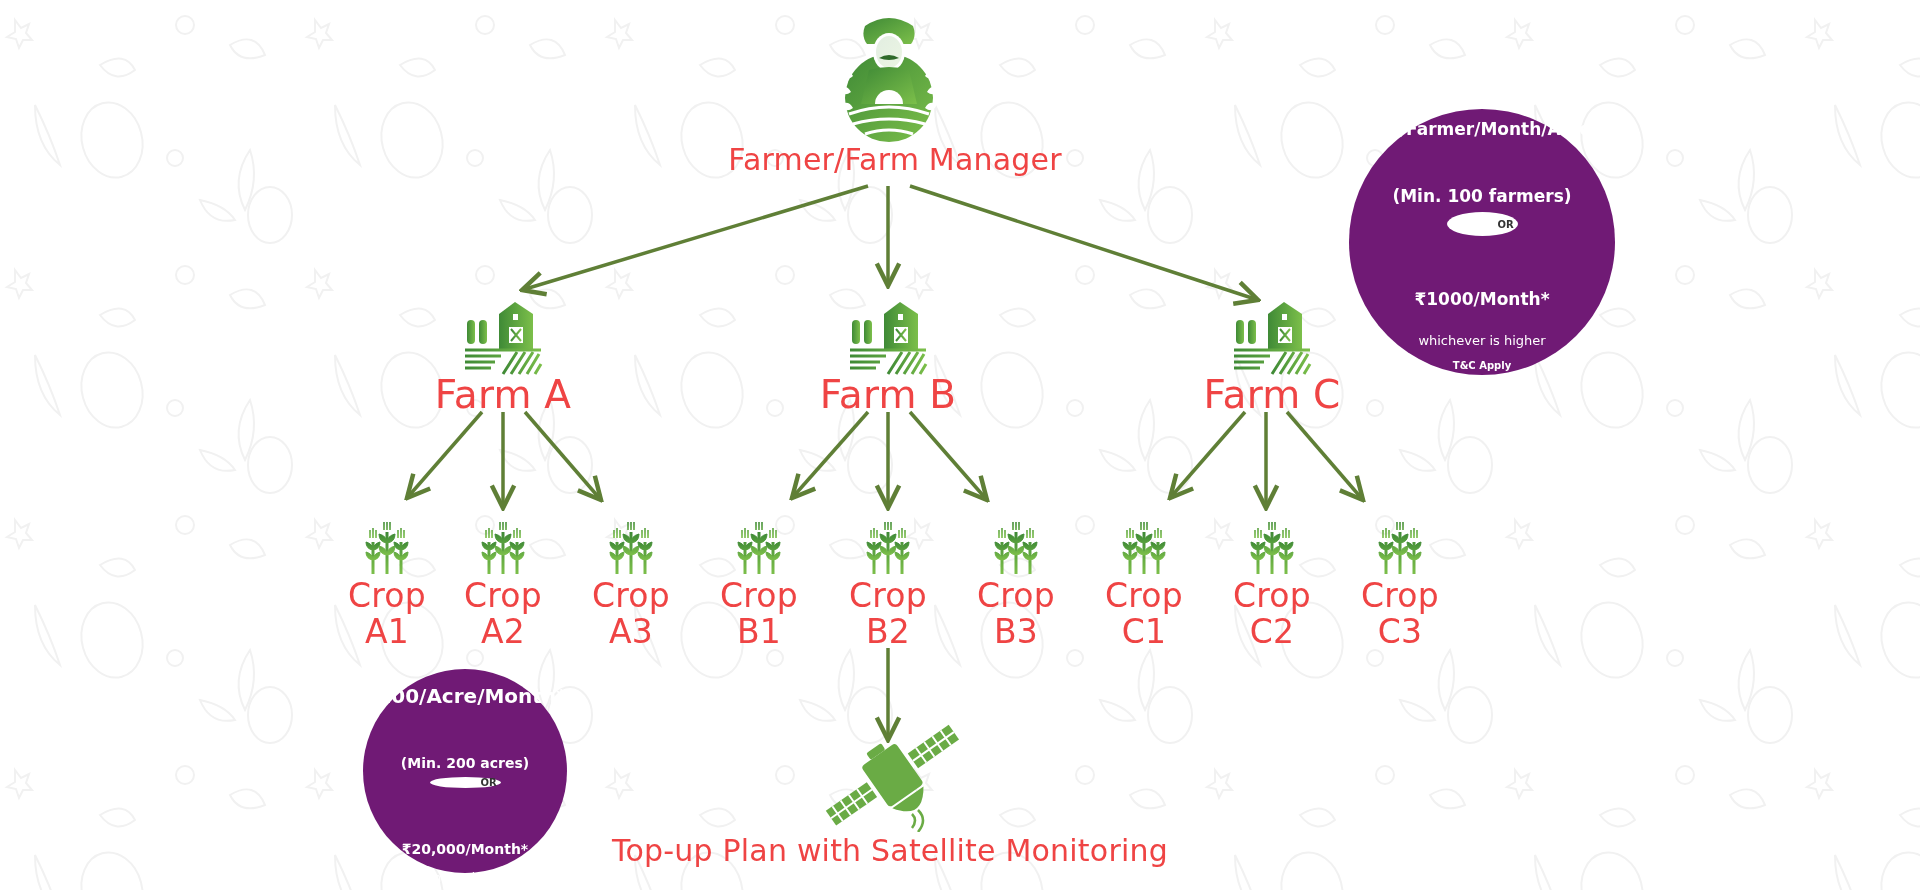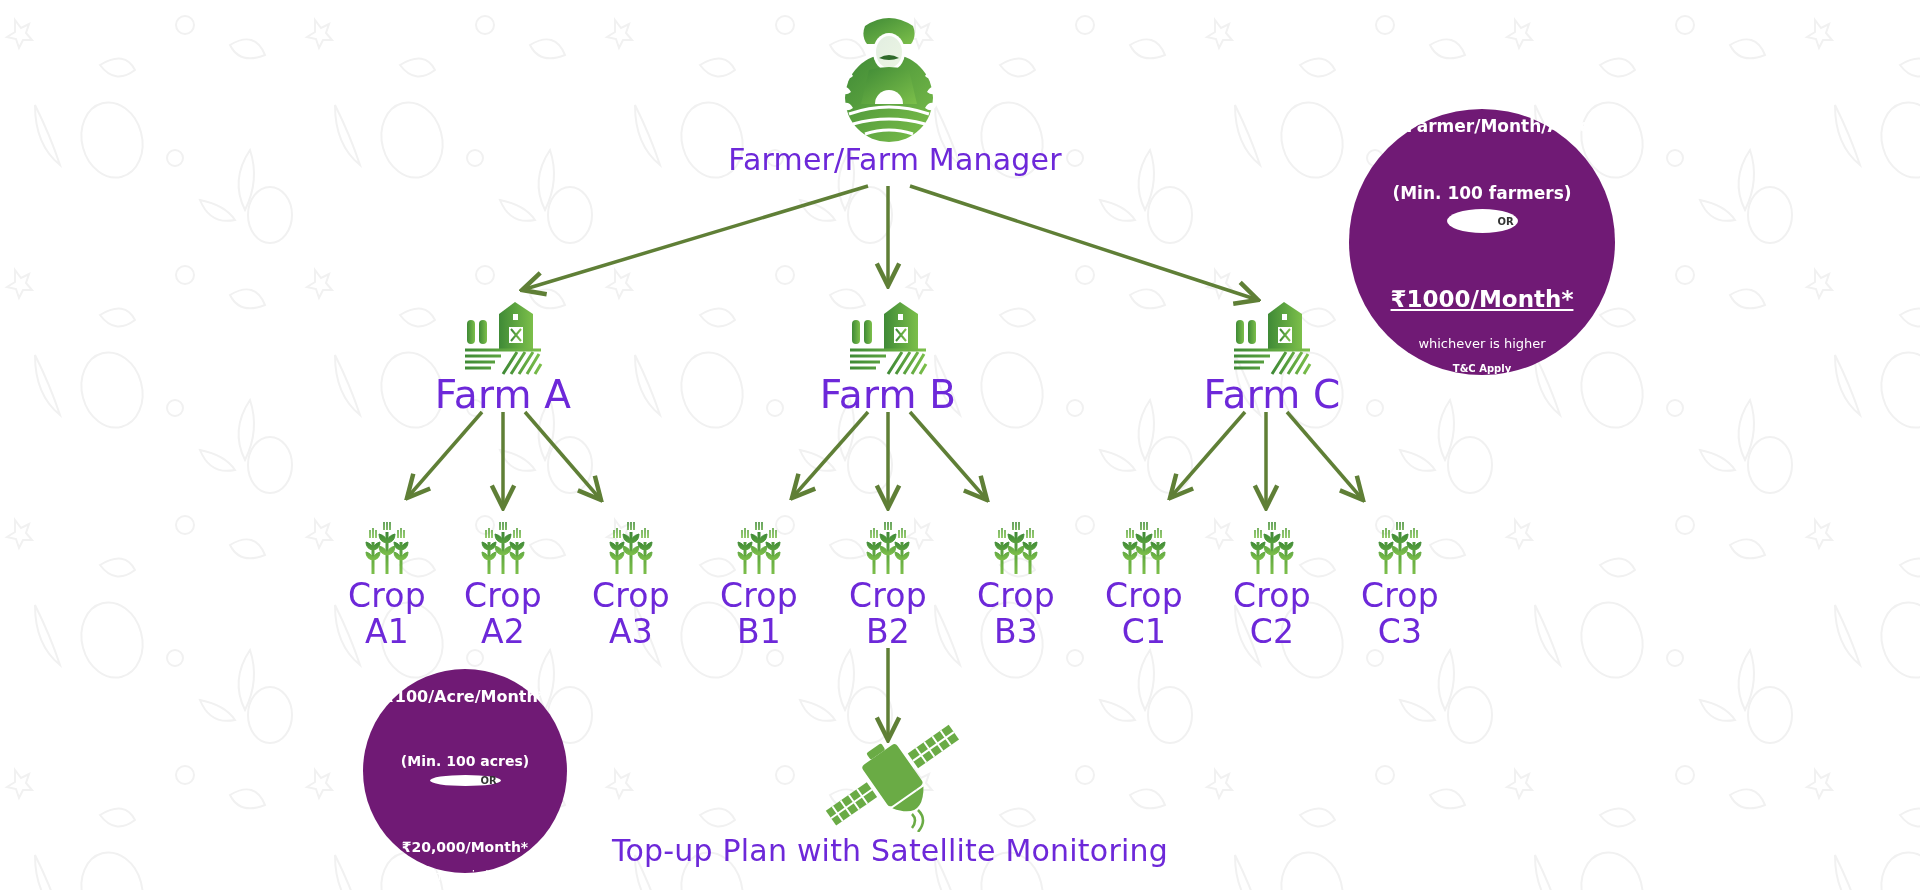--- a/index.html
+++ b/index.html
@@ -6,21 +6,21 @@
   body {
     width:1920px; height:890px; overflow:hidden; position:relative;
     background:#ffffff;
     font-family:"DejaVu Sans", "Liberation Sans", sans-serif;
     color:#5f5f5f;
   }
   #bg { position:absolute; left:0; top:0; width:1920px; height:890px; }
   #lines { position:absolute; left:0; top:0; width:1920px; height:890px; }
   .label {
     position:absolute; white-space:nowrap; text-align:center;
-    color:#6d28d9; font-weight:500; letter-spacing:0.2px;
+    color:#ef4444; font-weight:500; letter-spacing:0.2px;
   }
   .farmer-label { font-size:30px; }
   .farm-label { font-size:39px; }
   .crop-label { font-size:33px; line-height:36px; }
   .title-label { font-size:30px; }
   .icon { position:absolute; }
   .price-circle {
     position:absolute; border-radius:50%;
     background:#701a75; color:#ffffff; text-align:center;
     display:flex; flex-direction:column; align-items:center; justify-content:center;
@@ -362,25 +362,25 @@
     </g>
     <path d="M92 94 q6 6 0 14 M98 90 q10 10 0 22" stroke="#6aab45" stroke-width="2.5" fill="none"></path>
   </svg>
 </div>
 <div class="label title-label" style="left:540px; top:833px; width:700px;">Top-up Plan with Satellite Monitoring</div>
 
 <div class="price-circle" style="left:1349px; top:109px; width:266px; height:266px;">
   <div class="price-line" style="font-size:17px; margin-top:6px;">₹10/Farmer/Month/Acre*</div>
   <div class="price-line" style="font-size:17px;">(Min. 100 farmers)</div>
   <div class="or-badge" style="width:24px; height:24px; font-size:10px; margin:6px 0;">OR</div>
-  <div class="price-line" style="font-size:23px;text-decoration:underline;">₹1000/Month*</div>
+  <div class="price-line" style="font-size:17px;">₹1000/Month*</div>
   <div class="note" style="font-size:13px; margin-top:24px;">whichever is higher</div>
   <div class="tc" style="font-size:10px; margin-top:12px;">T&amp;C Apply</div>
 </div>
 
 <div class="price-circle" style="left:363px; top:669px; width:204px; height:204px;">
-  <div class="price-line" style="font-size:16px; ">₹100/Acre/Month*</div>
-  <div class="price-line" style="font-size:14px;">(Min. 100 acres)</div>
+  <div class="price-line" style="font-size:20px; ">₹100/Acre/Month*</div>
+  <div class="price-line" style="font-size:14px;">(Min. 200 acres)</div>
   <div class="or-badge" style="width:24px; height:24px; font-size:10px; margin:6px 0;">OR</div>
   <div class="price-line" style="font-size:14px;">₹20,000/Month*</div>
   <div class="note" style="font-size:12px; margin-top:14px;">whichever is higher</div>
   <div class="tc" style="font-size:9px; margin-top:10px;">T&amp;C Apply</div>
 </div>
 
 </body></html>

